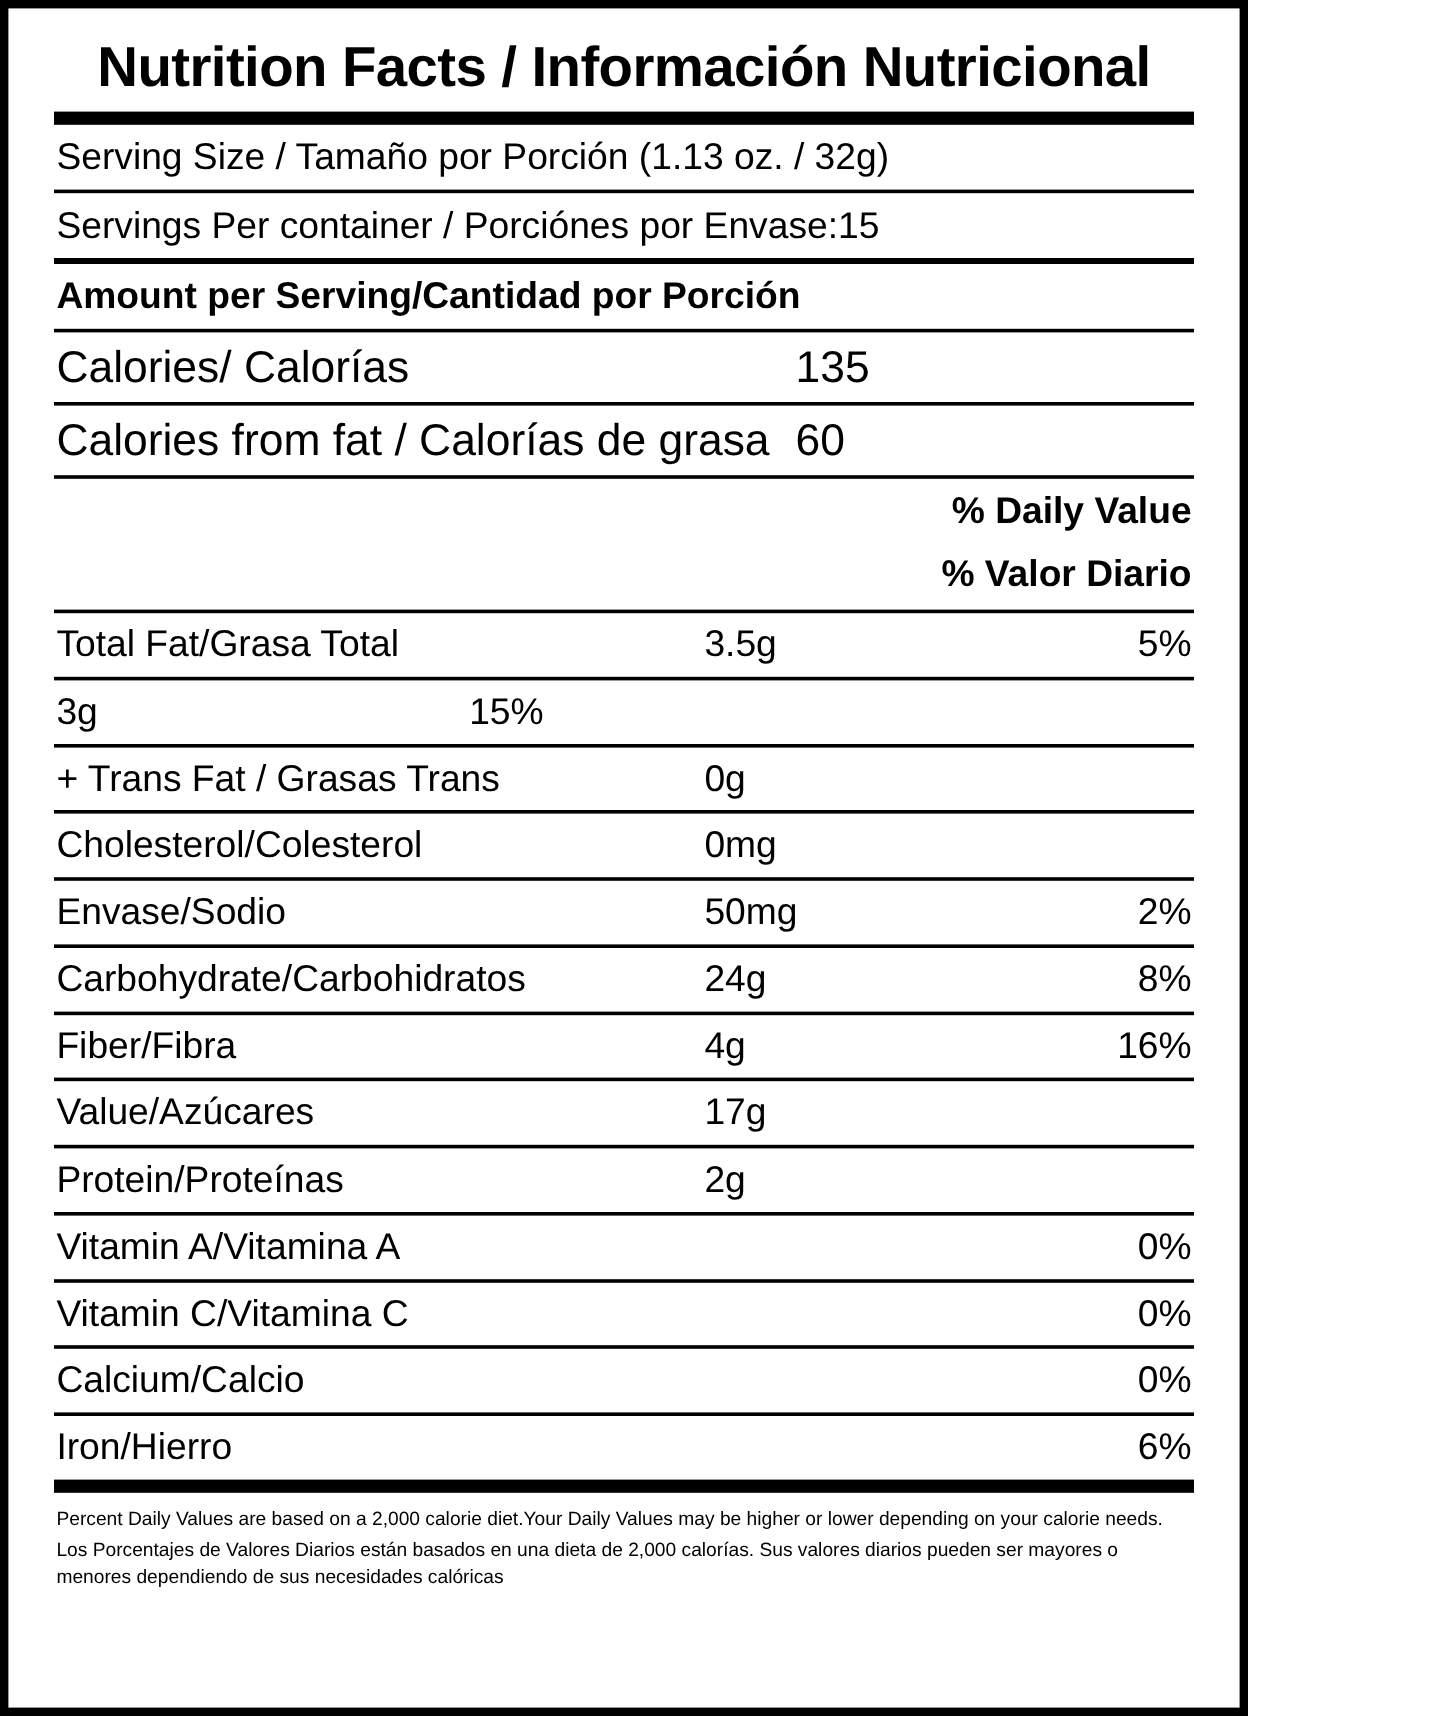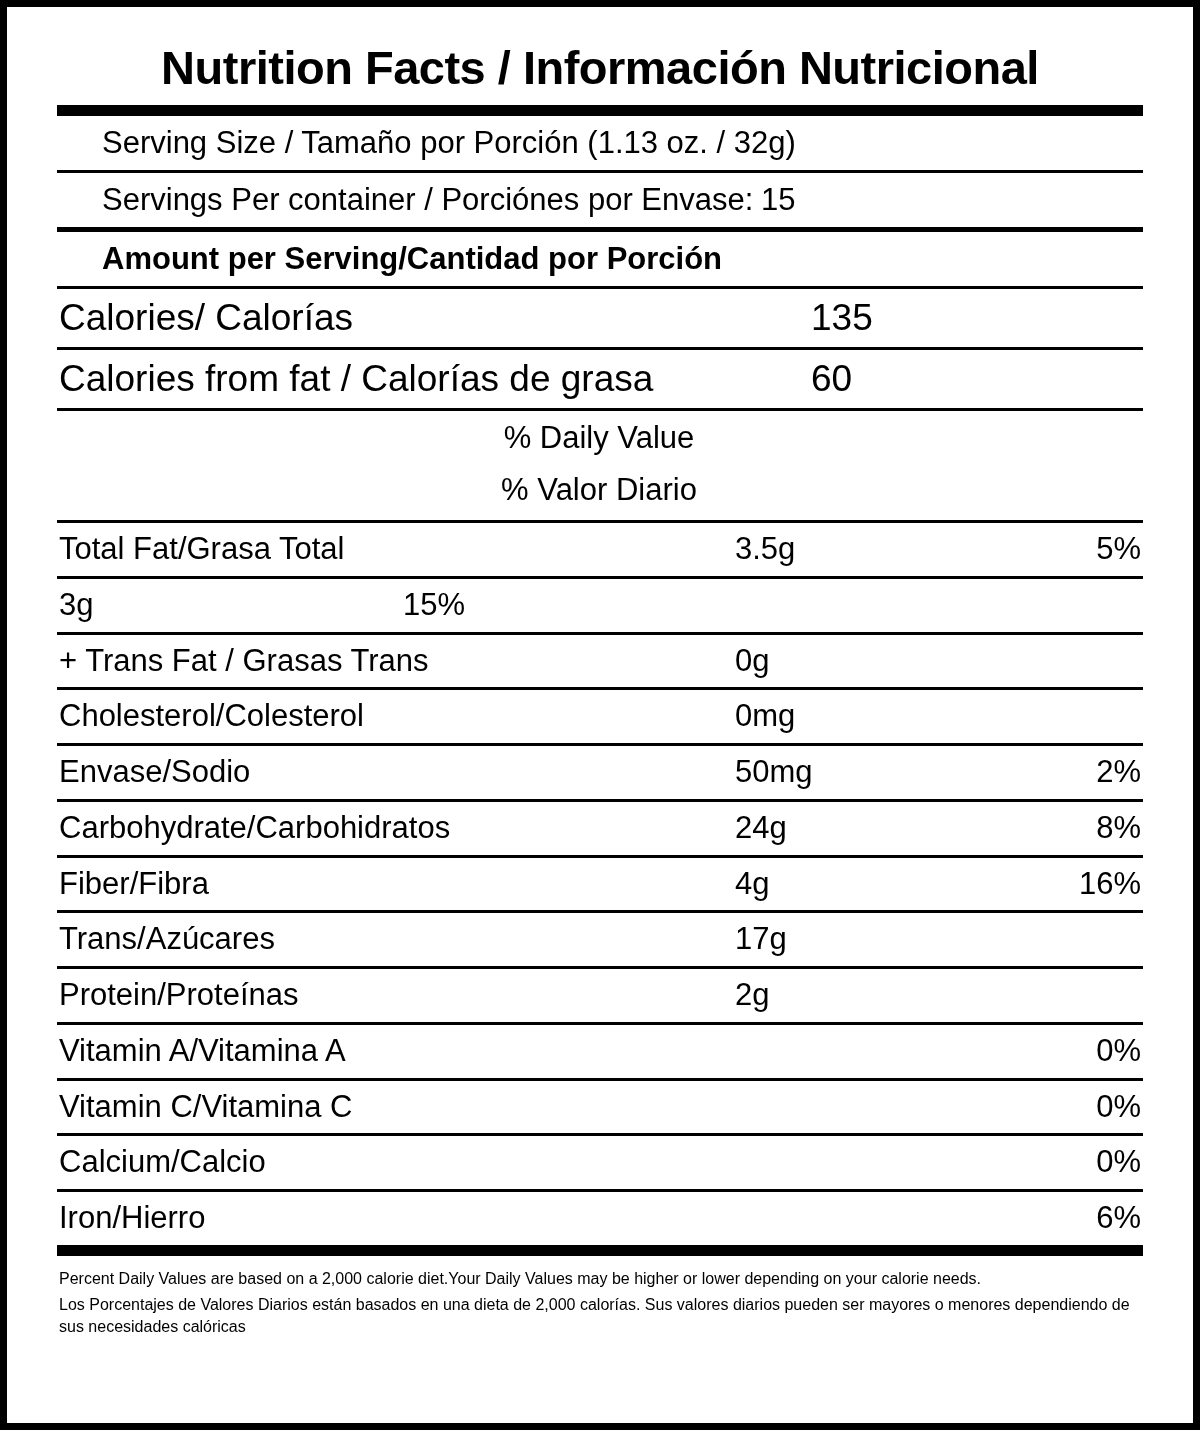--- a/index.html
+++ b/index.html
@@ -6,26 +6,26 @@
     margin: 0;
     padding: 0;
     background: #ffffff;
   }
   body {
     font-family: "Liberation Sans", sans-serif;
     color: #000000;
   }
   .label {
     position: relative;
-    width: 1200px;
+    width: 1040px;
     height: 1430px;
     box-sizing: border-box;
     background: #ffffff;
     border: 7px solid #000000;
-    padding: 12px;
+    padding: 0;
   }
   .inner {
     box-sizing: border-box;
     padding: 10px 38px 0 38px;
   }
   
   .title {
     text-align: center;
     font-size: 47px;
     font-weight: bold;
@@ -76,21 +76,21 @@
   .bold { font-weight: bold; }
 
   
   .row-serving {
     font-size: 31px;
     padding: 9px 2px 9px 2px;
     white-space: nowrap;
     display: flex;
     align-items: baseline;
   }
-  .row-serving .name { flex: 1 1 auto; margin-left: 43px; }
+  .row-serving .name { flex: 1 1 auto; }
   .row-serving .val {
     width: 380px;
     text-align: left;
   }
 
   
   .cal-row {
     display: flex;
     align-items: center;
     font-size: 37px;
@@ -98,22 +98,22 @@
     white-space: nowrap;
   }
   .cal-row .name { flex: 1 1 auto; }
   .cal-row .val {
     width: 330px;
     text-align: left;
   }
 
   
   .dv-head {
-    text-align: center;
-    font-weight: normal;
+    text-align: right;
+    font-weight: bold;
     font-size: 31px;
     padding: 9px 2px 2px 0;
     white-space: nowrap;
   }
   .dv-head.second {
     padding-top: 14px;
     padding-bottom: 12px;
   }
 
   
@@ -216,21 +216,21 @@
     <div class="rule-thin"></div>
 
     <div class="row">
       <span class="name">Fiber/Fibra</span>
       <span class="amount">4g</span>
       <span class="dv">16%</span>
     </div>
     <div class="rule-thin"></div>
 
     <div class="row">
-      <span class="name">Trans/Azúcares</span>
+      <span class="name">Value/Azúcares</span>
       <span class="amount">17g</span>
       <span class="dv"></span>
     </div>
     <div class="rule-thin"></div>
 
     <div class="row">
       <span class="name">Protein/Proteínas</span>
       <span class="amount">2g</span>
       <span class="dv"></span>
     </div>

